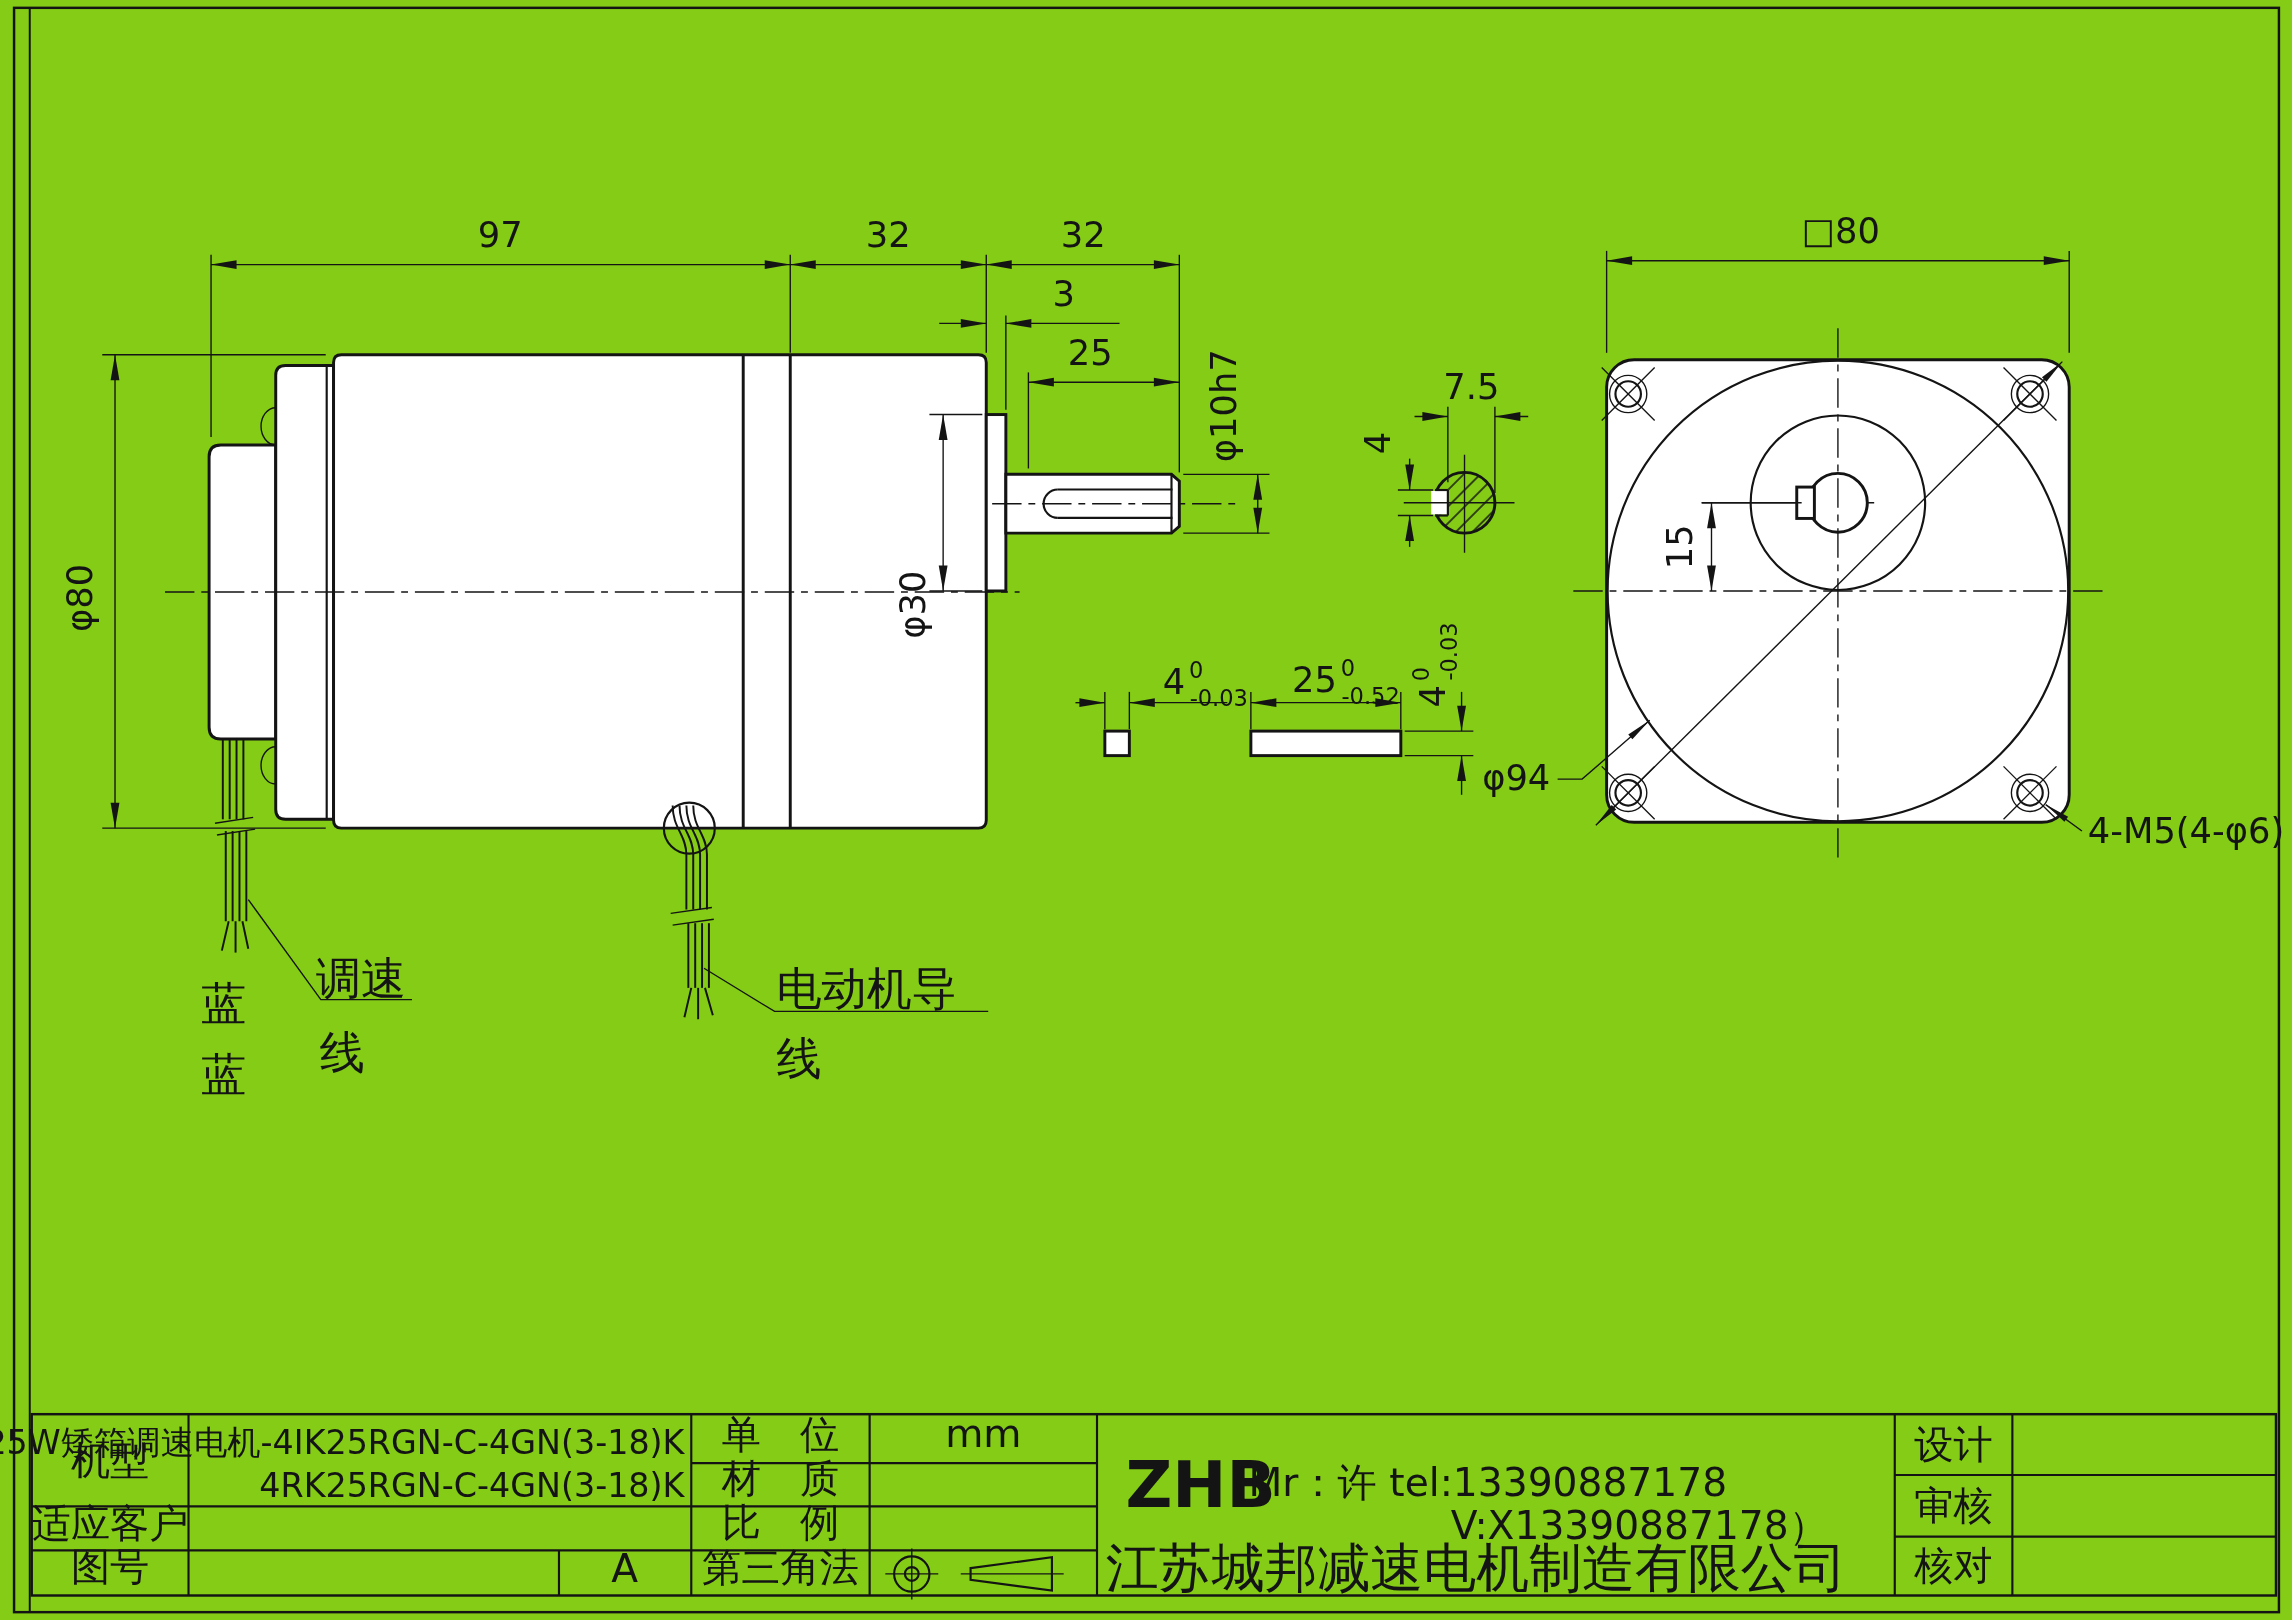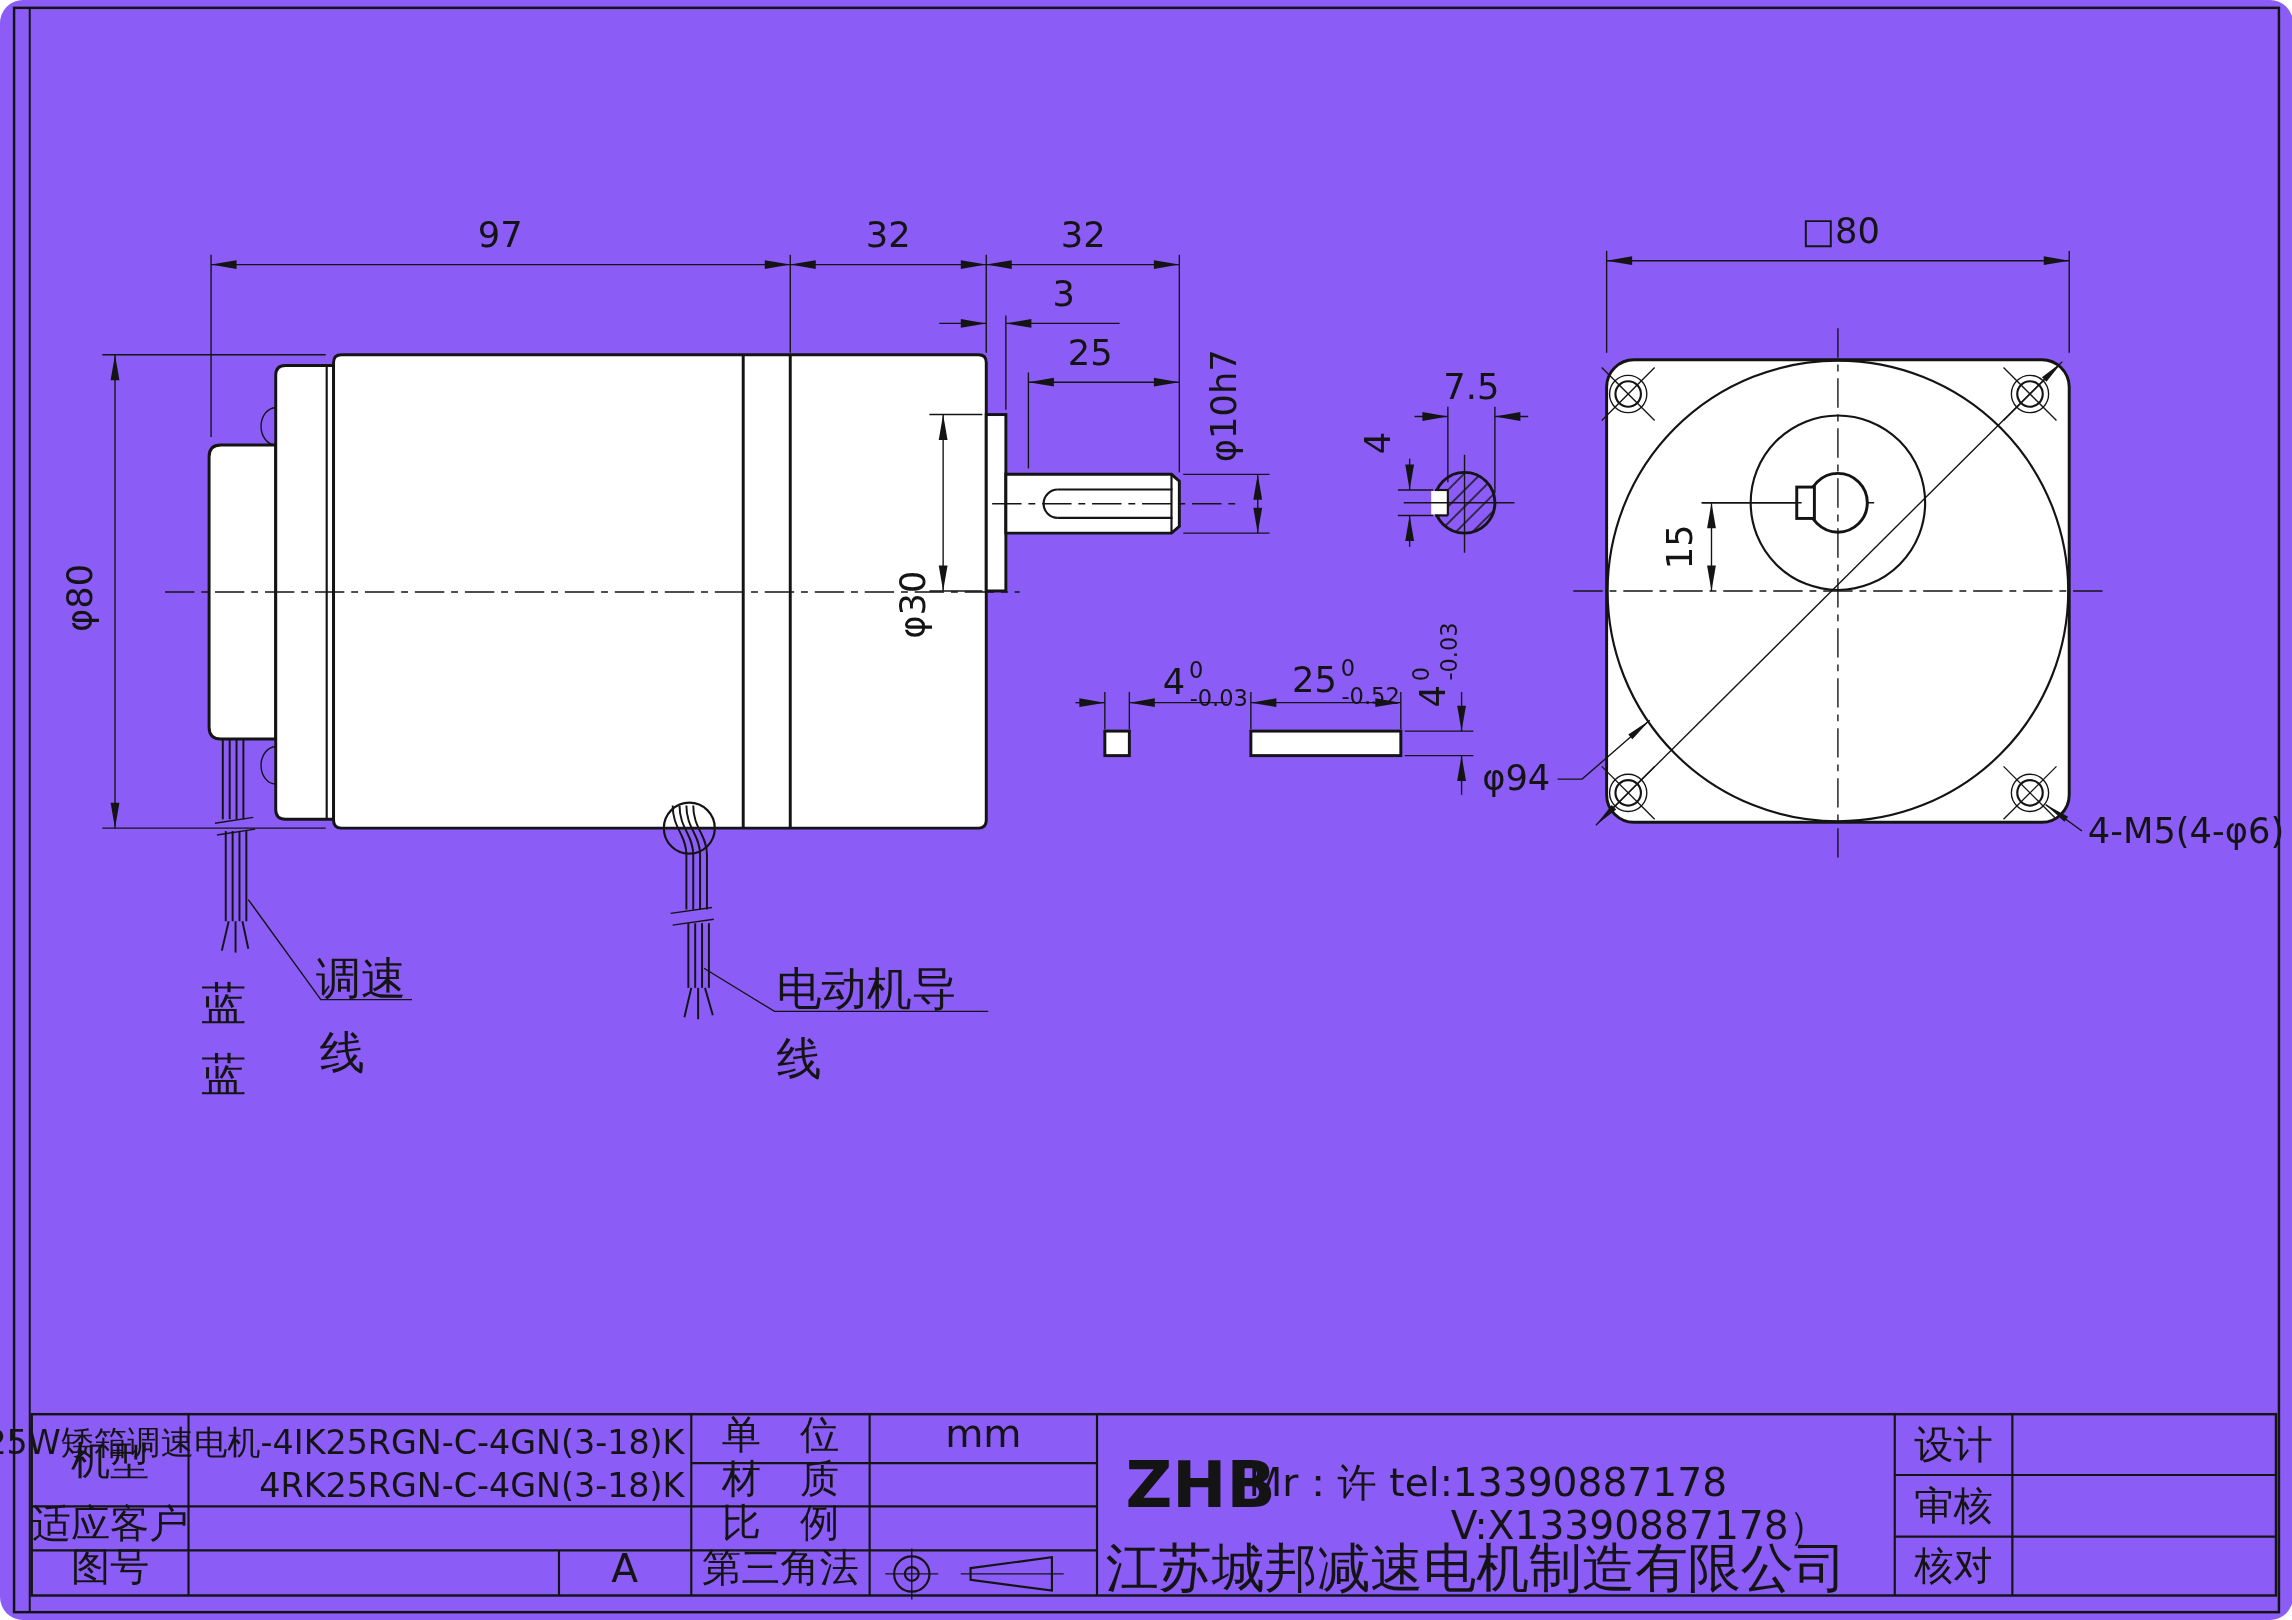--- a/index.html
+++ b/index.html
@@ -1,16 +1,16 @@
 <!DOCTYPE html>
 <html><head>
 <meta charset="utf-8">
 <style>
   html,body{margin:0;padding:0;background:#ffffff;}
-  .stage{width:2293px;height:1620px;position:relative;background:#8b5cf6;border-radius:23px;}
+  .stage{width:2293px;height:1620px;position:relative;background:#84cc16;}
   svg{display:block;font-family:"DejaVu Sans","Liberation Sans",sans-serif;}
   .solid{stroke:#141414;stroke-width:3;fill:#ffffff;}
   .solid2{stroke:#141414;stroke-width:2.2;fill:none;}
   .thin{stroke:#141414;stroke-width:1.4;fill:none;}
   .cl{stroke:#141414;stroke-width:1.4;fill:none;stroke-dasharray:30 7 7 7;}
   .ah{fill:#141414;stroke:none;}
   .wire{stroke:#141414;stroke-width:2;fill:none;}
   .dim{font-size:36px;fill:#141414;text-anchor:middle;}
   .dimS{font-size:36px;fill:#141414;}
   .tol{font-size:36px;fill:#141414;}

